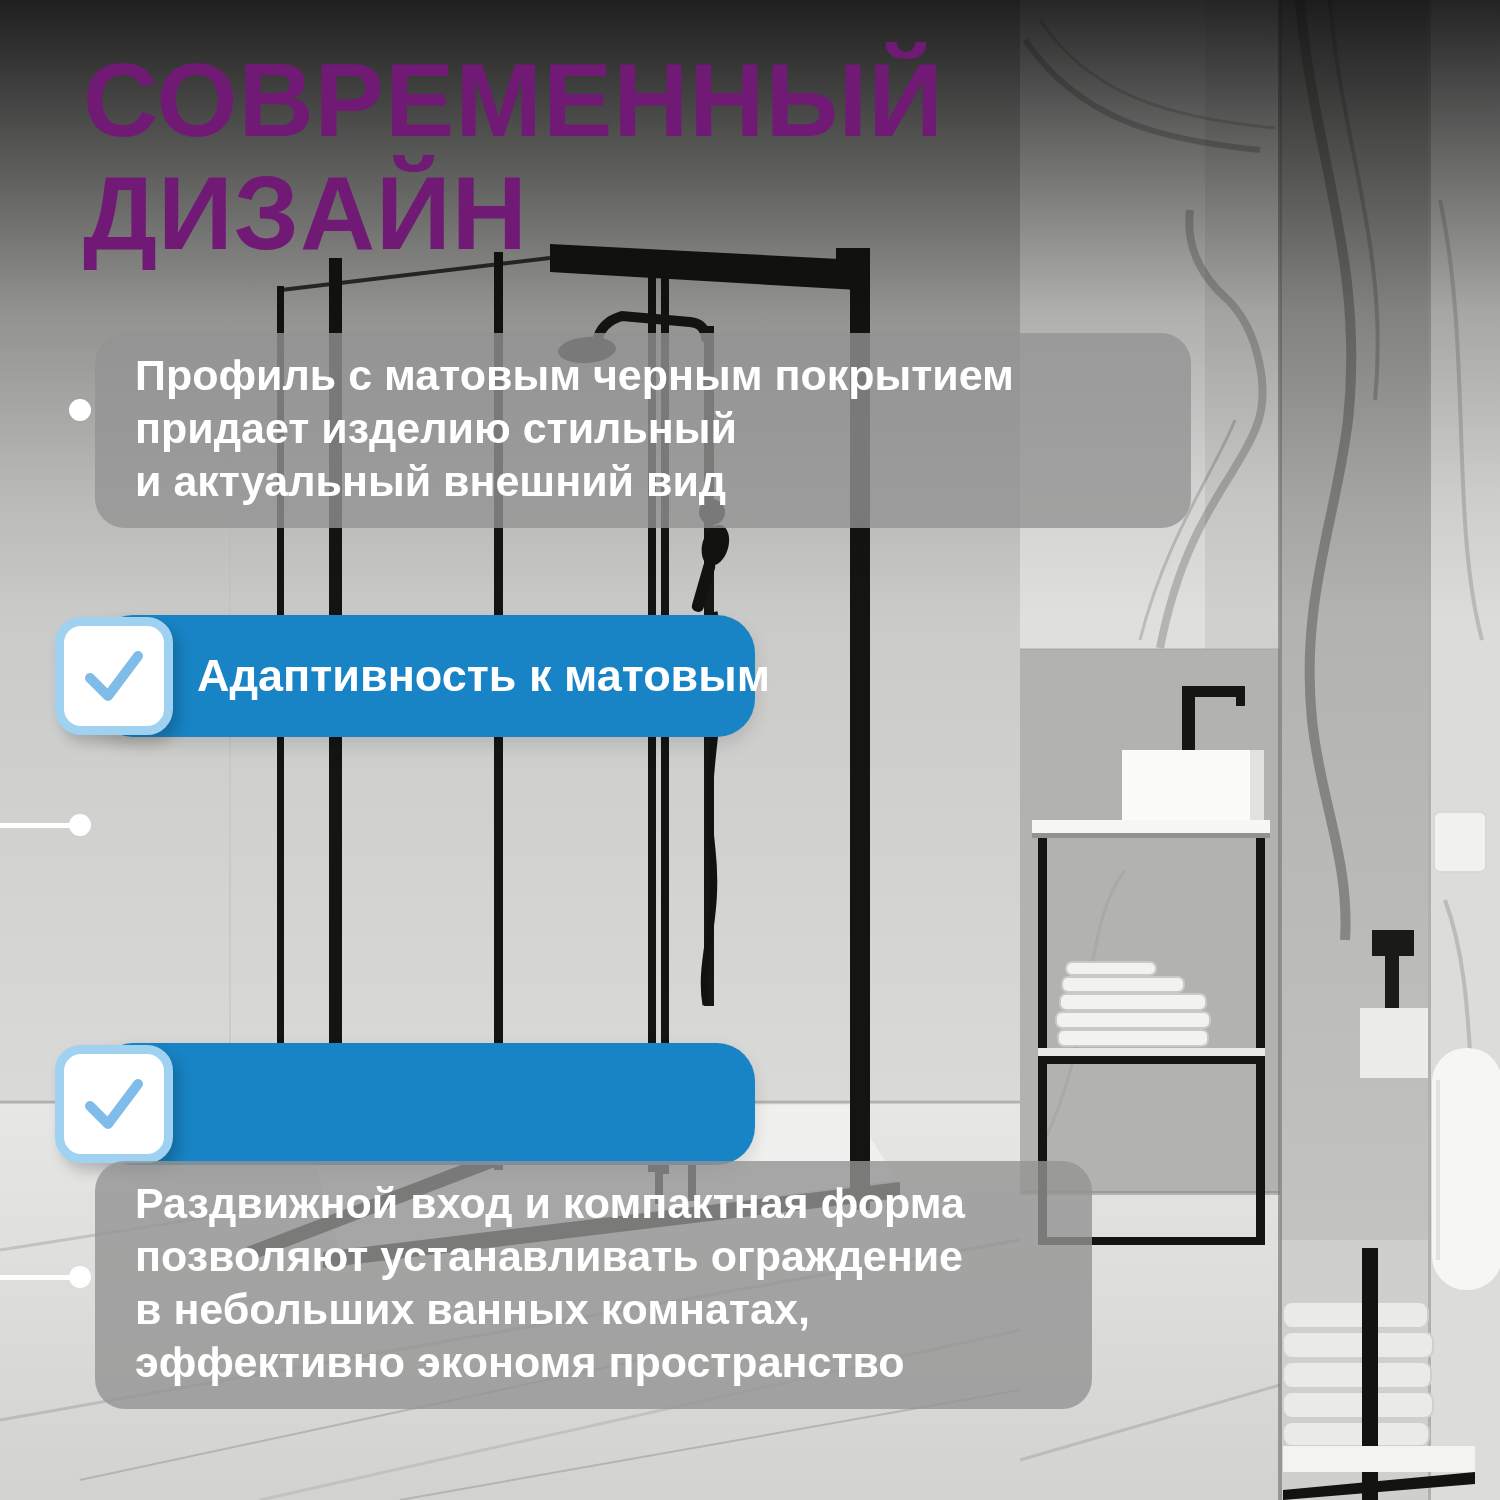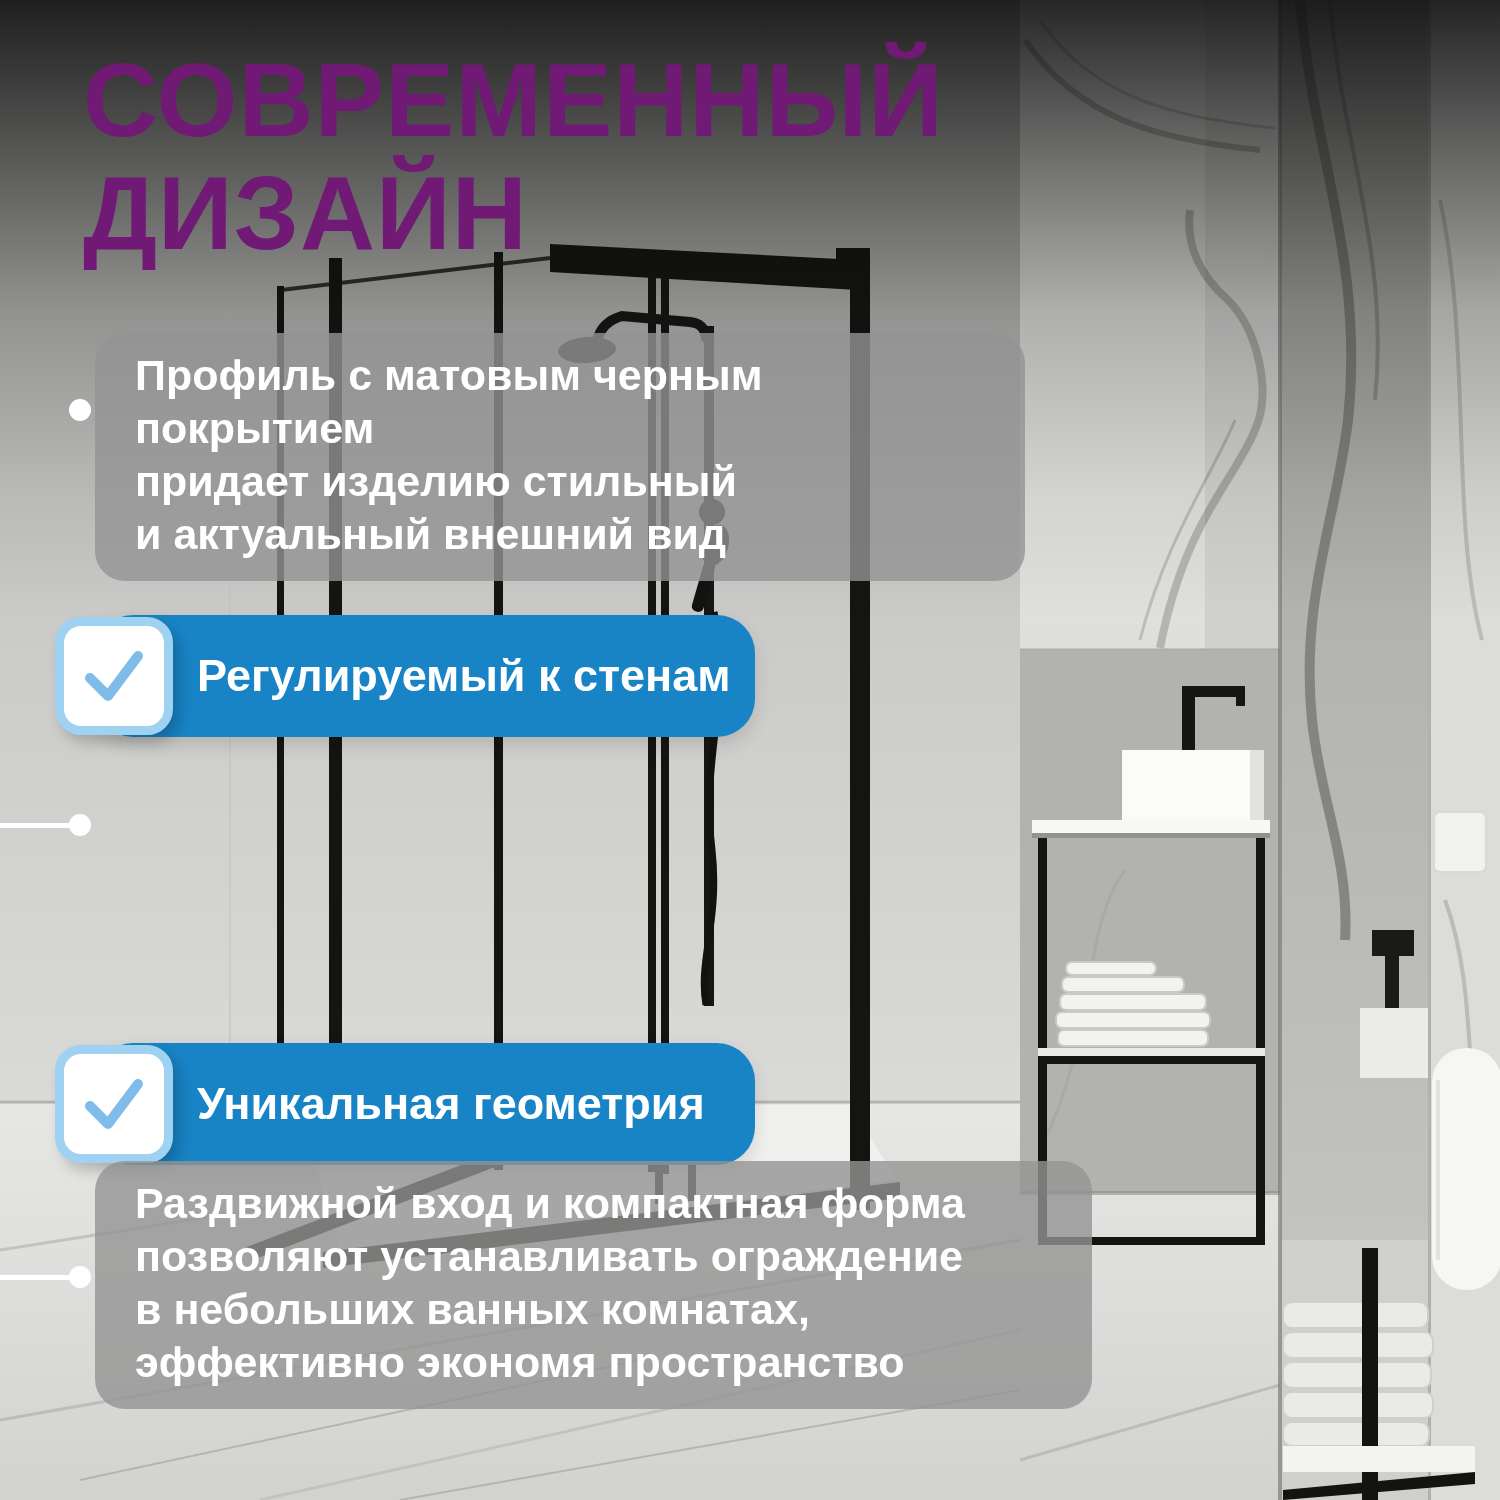--- a/index.html
+++ b/index.html
@@ -15,21 +15,21 @@
     font-size:104px;line-height:113px;font-weight:700;color:#701a75;
     white-space:pre-line;letter-spacing:1px;
   }
 
   .feature{
     position:absolute;left:95px;box-sizing:border-box;
     background:rgba(148,148,148,0.8);border-radius:30px;
     color:#ffffff;font-weight:700;font-size:43px;line-height:53px;
     white-space:pre-line;padding:16px 38px 20px 40px;
   }
-  .feature-1{top:333px;width:930px;}
+  .feature-1{top:333px;width:1096px;}
   .feature-2{top:746px;width:927px;}
   .feature-3{top:1161px;width:997px;}
 
   .bullet{position:absolute;left:69px;width:22px;height:22px;border-radius:50%;background:#ffffff;}
   .bullet-1{top:399px;}
   .bullet-2{top:814px;}
   .bullet-3{top:1266px;}
   .connector{position:absolute;left:0;width:72px;height:5px;background:#ffffff;}
   .connector-2{top:823px;}
   .connector-3{top:1275px;}
@@ -212,33 +212,32 @@
   <div class="feature feature-1">Профиль с матовым черным покрытием
 придает изделию стильный
 и актуальный внешний вид</div>
 
   <div class="badge badge-1">
     <span class="checkbox">
       <svg viewBox="0 0 64 64">
         <polyline points="8,34 26,52 56,12" fill="none" stroke="#7fbce9" stroke-width="10" stroke-linecap="round" stroke-linejoin="round"></polyline>
       </svg>
     </span>
-    <span class="badge-label">Регулируемый к стенам</span>
+    <span class="badge-label">Адаптивность к матовым</span>
   </div>
 
   <div class="connector connector-2"></div>
   <div class="bullet bullet-2"></div>
 
   <div class="badge badge-2">
     <span class="checkbox">
       <svg viewBox="0 0 64 64">
         <polyline points="8,34 26,52 56,12" fill="none" stroke="#7fbce9" stroke-width="10" stroke-linecap="round" stroke-linejoin="round"></polyline>
       </svg>
     </span>
-    <span class="badge-label">Уникальная геометрия</span>
   </div>
 
   <div class="connector connector-3"></div>
   <div class="bullet bullet-3"></div>
   <div class="feature feature-3">Раздвижной вход и компактная форма
 позволяют устанавливать ограждение
 в небольших ванных комнатах,
 эффективно экономя пространство</div>
 
 </div>

